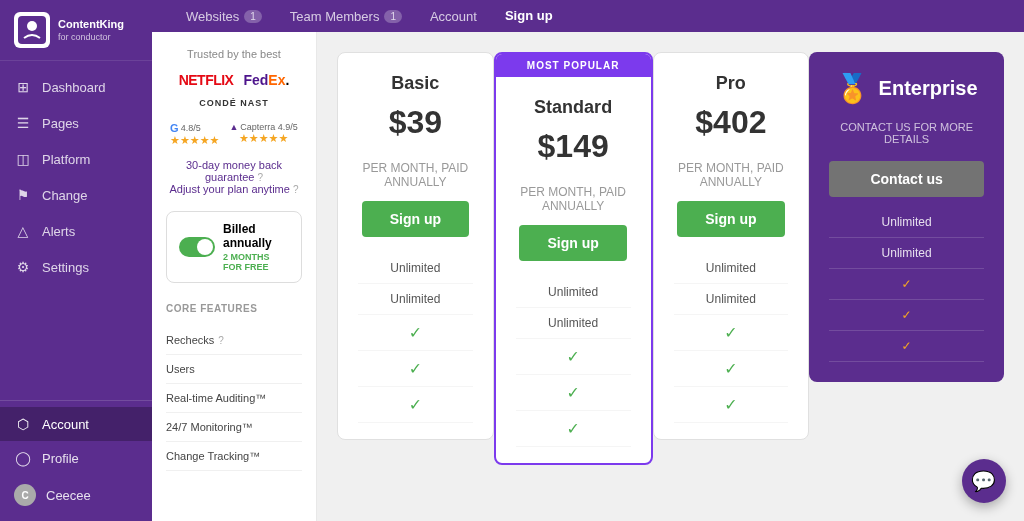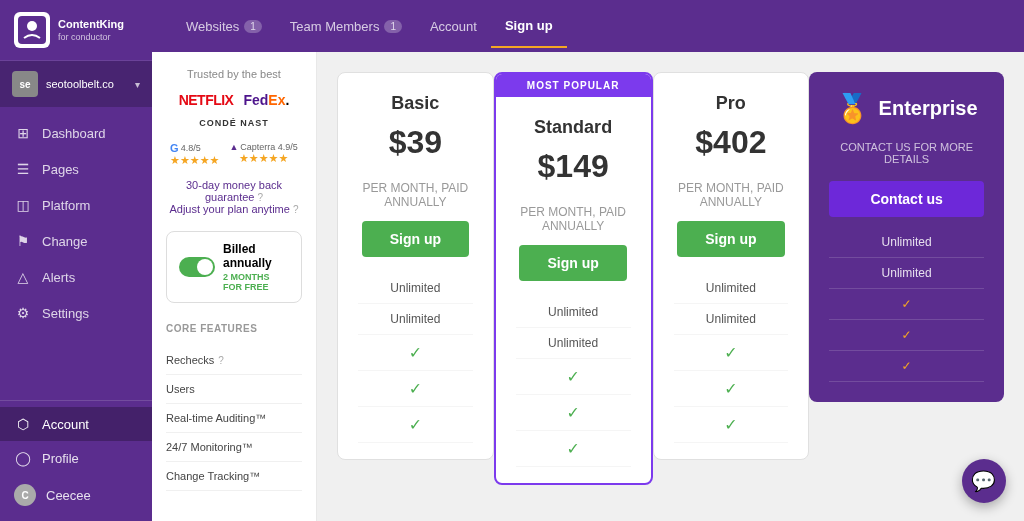--- a/index.html
+++ b/index.html
@@ -95,21 +95,21 @@
 
     
     .main { flex: 1; display: flex; flex-direction: column; overflow: hidden; }
 
     
     .top-nav {
       background: #5b2d8e;
       display: flex;
       align-items: center;
       padding: 0 20px;
-      height: 52px;
+      height: 32px;
       flex-shrink: 0;
     }
     .top-nav-item {
       color: rgba(255,255,255,0.75);
       padding: 12px 14px;
       font-size: 13px;
       cursor: pointer;
       display: flex;
       align-items: center;
       gap: 5px;
@@ -338,21 +338,21 @@
       flex: 1;
       padding: 20px;
       color: white;
       text-align: center;
       min-width: 140px;
     }
     .enterprise-icon { font-size: 28px; margin-bottom: 8px; }
     .enterprise-title { font-size: 20px; font-weight: 700; margin-bottom: 8px; }
     .enterprise-desc { font-size: 11px; color: rgba(255,255,255,0.7); text-transform: uppercase; margin-bottom: 16px; }
     .contact-btn {
-      background: #6d28d9;
+      background: #737373;
       color: white;
       border: none;
       border-radius: 4px;
       padding: 10px 20px;
       font-size: 14px;
       font-weight: 700;
       cursor: pointer;
       width: 100%;
       margin-bottom: 10px;
     }
@@ -393,25 +393,20 @@
         <circle cx="14" cy="10" r="5" fill="white"></circle>
         <path d="M6 22 Q14 16 22 22" stroke="white" stroke-width="2" fill="none"></path>
       </svg>
     </div>
     <div>
       <div class="logo-text">ContentKing</div>
       <div class="logo-sub">for conductor</div>
     </div>
   </div>
 
-  <div class="workspace-selector">
-    <div class="workspace-avatar">se</div>
-    <span class="workspace-name">seotoolbelt.co</span>
-    <span class="workspace-chevron">▾</span>
-  </div>
 
   <nav class="sidebar-nav">
     <div class="nav-item">
       <span class="nav-icon">⊞</span>
       <span>Dashboard</span>
     </div>
     <div class="nav-item">
       <span class="nav-icon">☰</span>
       <span>Pages</span>
     </div>

